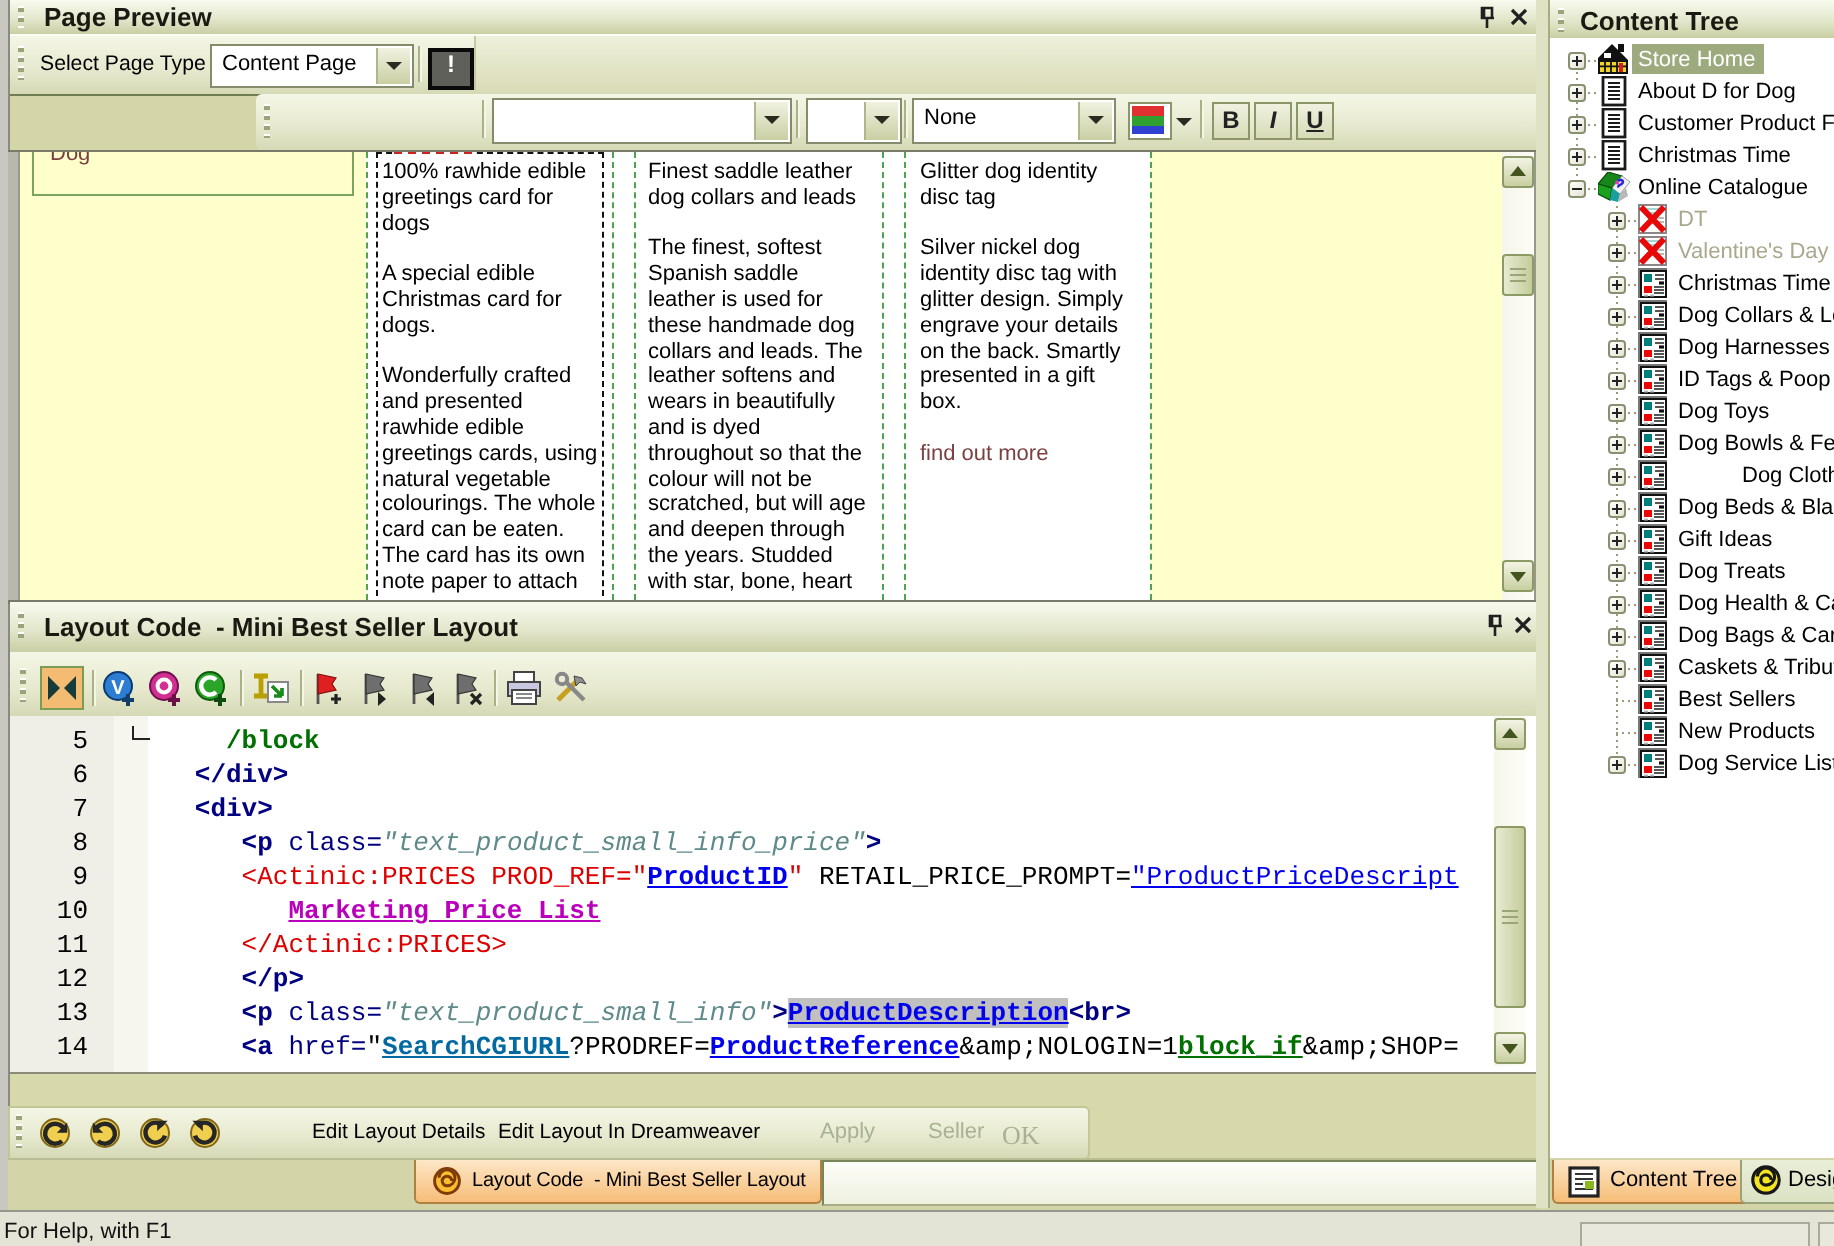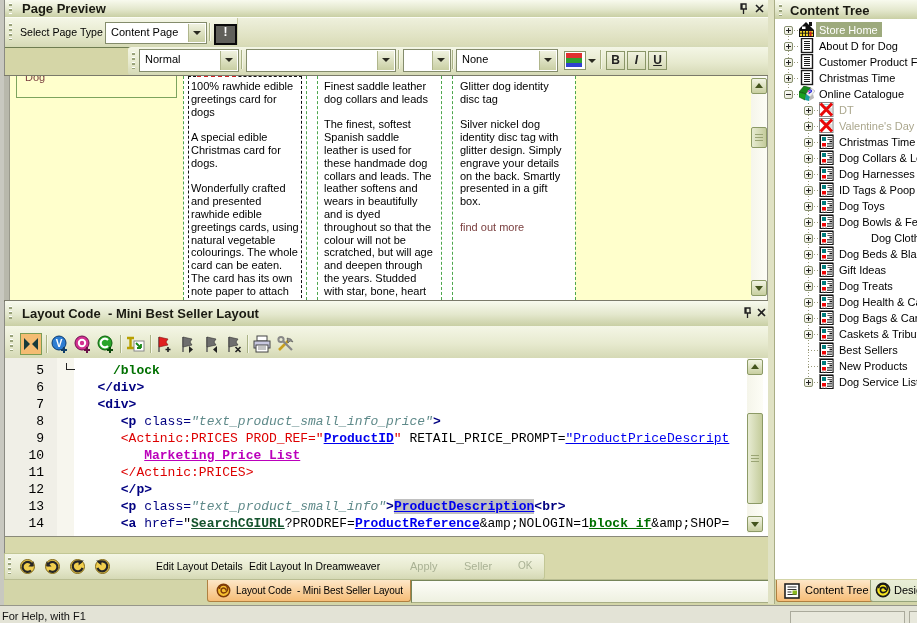--- a/index.html
+++ b/index.html
@@ -23,21 +23,21 @@
 .sbthumb{background:linear-gradient(90deg,#e7ebd2,#c4cc9b);border:1px solid #8c9a66;border-radius:2px;}
 .mono{font-family:"Liberation Mono",monospace;font-size:13px;line-height:17px;white-space:pre;}
 .nvb{color:#000080;font-weight:bold;}
 .nv{color:#000080;}
 .rd{color:#dd0000;}
 .att{color:#5f8a8a;font-style:italic;}
 .blb{color:#0000ee;font-weight:bold;text-decoration:underline;}
 .blu{color:#0000ee;text-decoration:underline;}
 .grb{color:#007000;font-weight:bold;}
 .grbu{color:#007000;font-weight:bold;text-decoration:underline;}
-.tlb{color:#14532d;font-weight:bold;text-decoration:underline;}
+.tlb{color:#0369a1;font-weight:bold;text-decoration:underline;}
 .mgb{color:#bb00bb;font-weight:bold;text-decoration:underline;}
 .trow{position:absolute;left:0;height:16px;width:160px;font-size:11px;line-height:16px;color:#000;white-space:nowrap;margin-top:1px;}
 .plus{position:absolute;width:9px;height:9px;background:linear-gradient(135deg,#ffffff,#e4e4d4);border:1px solid #889070;border-radius:2px;box-sizing:border-box;}
 .plus:before{content:"";position:absolute;left:1px;right:1px;top:3px;height:1px;background:#222;}
 .plus.p:after{content:"";position:absolute;top:1px;bottom:1px;left:3px;width:1px;background:#222;}
 .dotv{background:repeating-linear-gradient(#9b9b7b 0 1px,transparent 1px 3px);width:1px;}
 .doth{background:repeating-linear-gradient(90deg,#9b9b7b 0 1px,transparent 1px 3px);height:1px;}
 .tabL{white-space:nowrap;overflow:hidden;border:1px solid #96a37b;border-top:none;border-radius:0 0 3px 3px;background:linear-gradient(#e9eed7,#dbe2c4);font-size:11px;color:#000;}
 .tabA{white-space:nowrap;overflow:hidden;border:1px solid #b08040;border-top:none;border-radius:0 0 3px 3px;background:linear-gradient(#fde7c8,#f6bd77);font-size:11px;color:#000;}
 </style>
@@ -67,26 +67,20 @@
   <div class="cbtn">
         <div class="arrdn" style="left:4px;top:7px;"></div>
       </div>
 </div>
 <div class="abs sep" style="left:209px;top:23px;height:18px;"></div>
 <div class="abs" style="left:214px;top:24px;width:19px;height:17px;background:#60605a;border:2px solid #0a0a0a;color:#fff;font-weight:bold;font-size:12px;text-align:center;line-height:13px;">!</div>
 
 <div class="abs" style="left:5px;top:48px;width:765px;height:27px;background:#d5d6a7;"></div>
 <div class="abs tband" style="left:128px;top:47px;width:642px;height:28px;border-radius:3px 0 0 3px;"></div>
 <div class="abs grip" style="left:132px;top:52px;height:17px;"></div>
-<div class="abs combo" style="left:139px;top:49px;width:98px;height:21px;">
-  <div class="ctext">Normal</div>
-  <div class="cbtn">
-        <div class="arrdn" style="left:4px;top:7px;"></div>
-      </div>
-</div>
 <div class="abs sep" style="left:241px;top:50px;height:19px;"></div>
 <div class="abs combo" style="left:246px;top:49px;width:148px;height:21px;">
   <div class="cbtn">
         <div class="arrdn" style="left:4px;top:7px;"></div>
       </div>
 </div>
 <div class="abs sep" style="left:398px;top:50px;height:19px;"></div>
 <div class="abs combo" style="left:403px;top:49px;width:46px;height:21px;">
   <div class="cbtn">
         <div class="arrdn" style="left:4px;top:7px;"></div>
@@ -270,21 +264,21 @@
     </svg>
 <svg class="abs" style="left:94px;top:558px;" width="17" height="17">
       <circle cx="8.5" cy="8.5" r="7" fill="#f0ce4e" stroke="#806818"></circle>
       <path d="M4.5 5a5 5 0 1 1 -1 4.8" fill="none" stroke="#262626" stroke-width="2.2"></path>
       <path d="M2.2 2.4h5.2v5.2z" fill="#262626"></path>
     </svg>
 <div class="abs" style="left:156px;top:561px;font-size:10.4px;">Edit Layout Details</div>
 <div class="abs" style="left:249px;top:561px;font-size:10.4px;">Edit Layout In Dreamweaver</div>
 <div class="abs" style="left:410px;top:560px;font-size:11px;color:#a9b194;">Apply</div>
 <div class="abs" style="left:464px;top:560px;font-size:11px;color:#a9b194;">Seller</div>
-<div class="abs" style="left:518px;top:560px;font-size:10px;color:#a9b194;">OK</div>
+<div class="abs" style="left:501px;top:560px;font-size:13px;color:#a9b194;font-family:Liberation Serif, serif;">OK</div>
 
 <div class="abs" style="left:4px;top:579px;width:766px;height:26px;background:#d3d5a8;border-top:1px solid #b9bd92;"></div>
 <div class="abs" style="left:411px;top:580px;width:374px;height:21px;background:linear-gradient(#fdfdf8,#eef0e0);border:1px solid #76855a;border-right:none;border-bottom:1px solid #a8ae85;"></div>
 <div class="abs tabA" style="left:207px;top:580px;width:202px;height:21px;">
   <svg class="abs" style="left:8px;top:3px;" width="15" height="15">
         <circle cx="7.5" cy="7.5" r="6.2" fill="#f8c030" stroke="#803c08" stroke-width="1.5"></circle>
         <path d="M7.5 7.5m2.4 0a2.4 2.4 0 1 0 -2.4 2.4a4 4 0 1 0 -4-4" fill="none" stroke="#803c08" stroke-width="1.5"></path>
       </svg>
   <span style="position:absolute;left:28px;top:5px;font-size:10px;letter-spacing:-0.1px;">Layout Code&nbsp; - Mini Best Seller Layout</span>
 </div>

